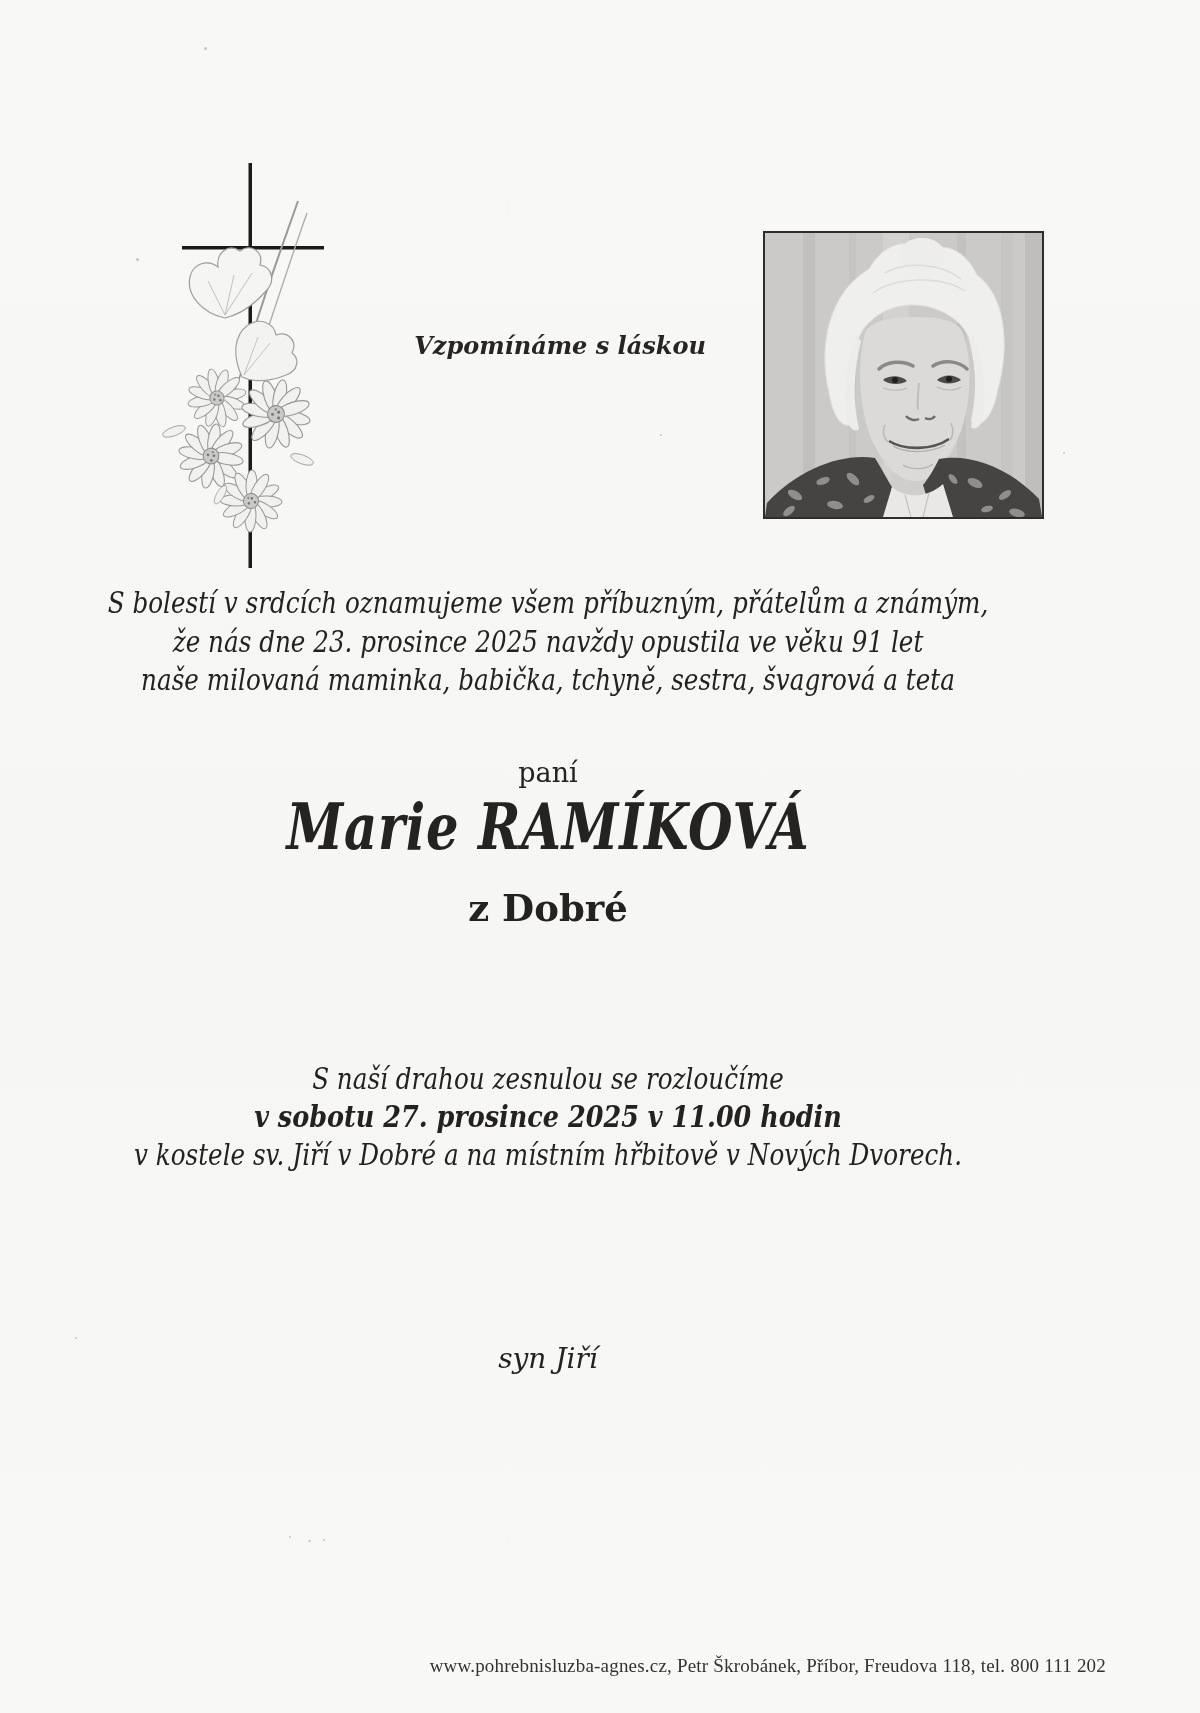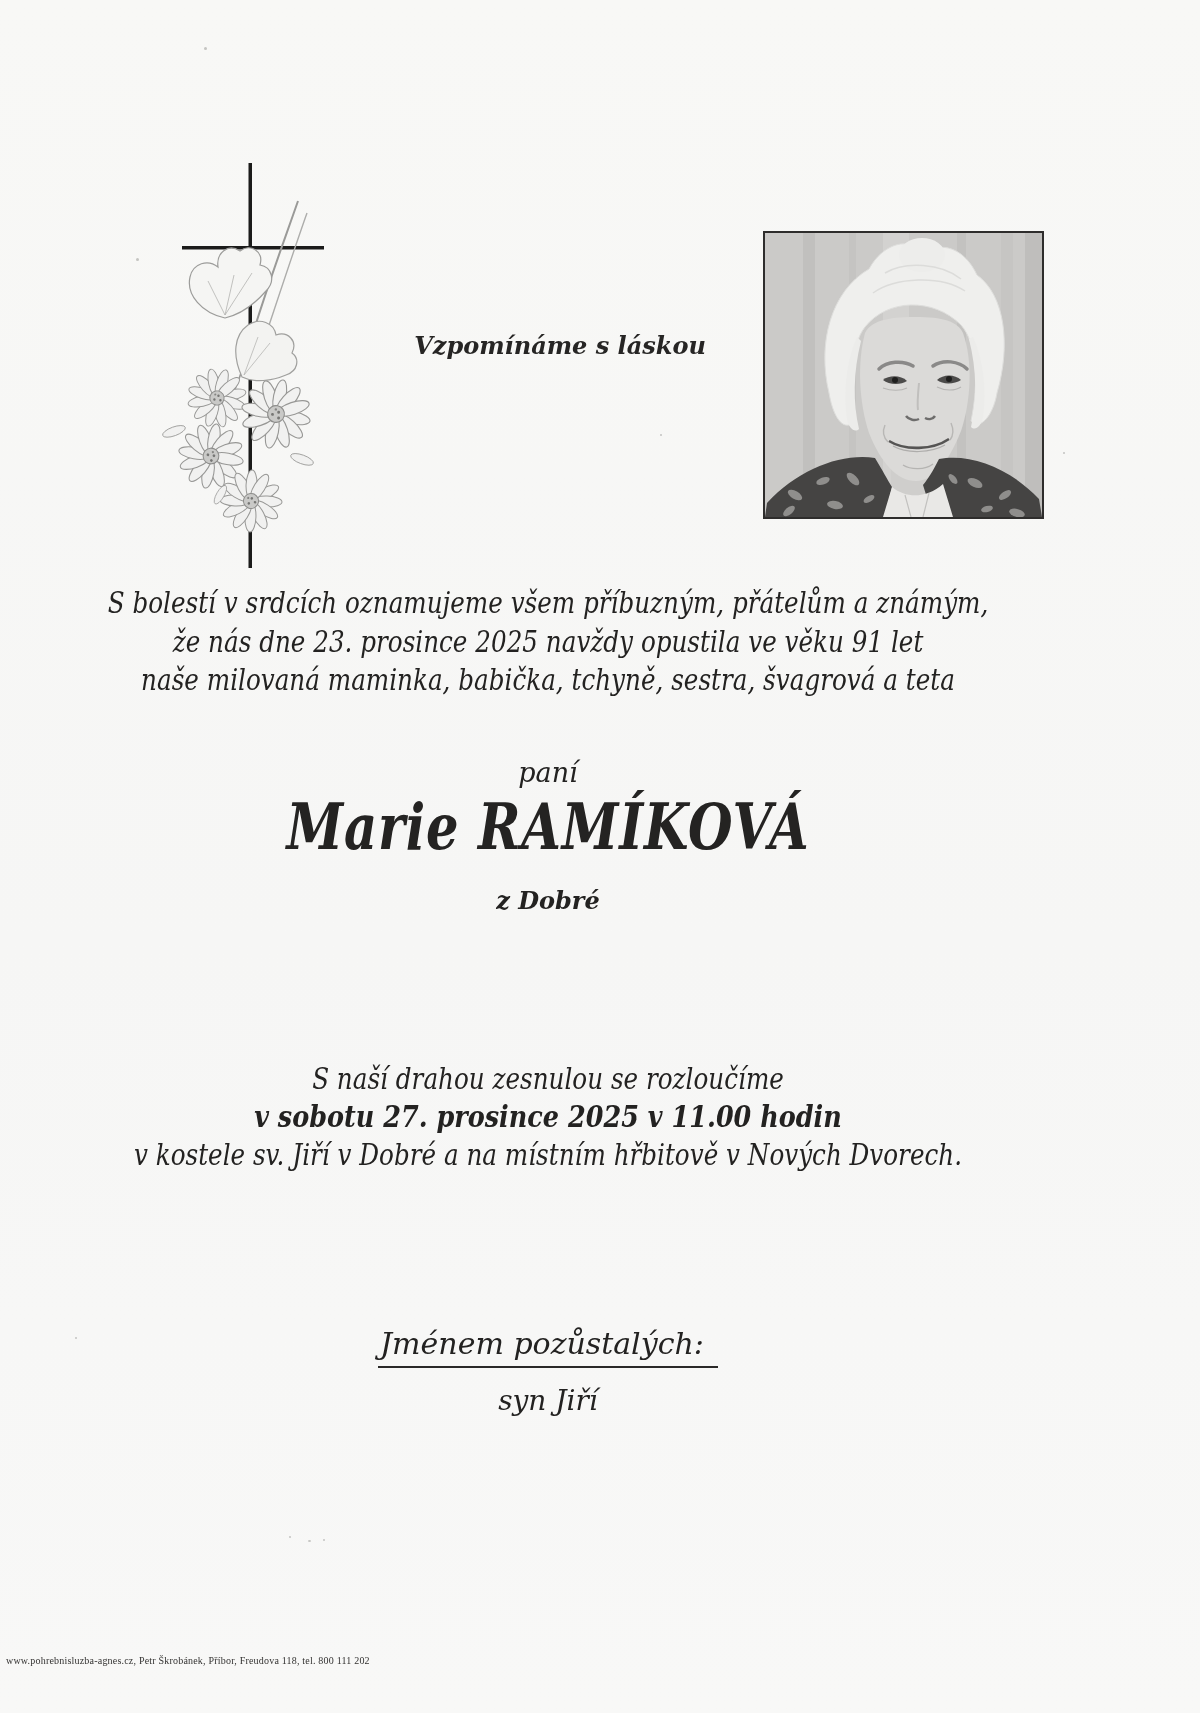--- a/index.html
+++ b/index.html
@@ -19,45 +19,45 @@
   .condense-more{transform:scaleX(0.80);transform-origin:50% 0;}
 
   .memorial-quote{
     top:330px;left:398px;width:324px;text-align:center;
     font-style:italic;font-weight:bold;font-size:24px;line-height:31px;
     color:#262524;
   }
   .announcement{
     top:584px;font-style:italic;font-size:29px;line-height:38.5px;color:#232221;
   }
-  .pani{top:757px;font-style:italic;font-size:27px;color:#232221;}
+  .pani{top:757px;font-size:27px;color:#232221;}
   .deceased-name{
     top:788px;font-style:italic;font-weight:bold;font-size:64px;line-height:78px;
     letter-spacing:1px;color:#242322;
   }
-  .origin{top:886px;font-style:italic;font-weight:bold;font-size:24px;color:#232221;}
+  .origin{top:886px;font-weight:bold;font-size:37px;color:#232221;}
   .ceremony{top:1060px;font-style:italic;font-size:29px;line-height:38px;color:#232221;}
   .ceremony .bold-line{font-weight:bold;font-size:30px;}
   .survivors{top:1326px;font-style:italic;font-size:29px;color:#232221;}
   .survivors-heading{
     display:inline-block;
     border-bottom:2.5px solid #2a2928;
     padding:0 14px 5px 2px;
     font-size:30px;
   }
   .survivors-names{margin-top:14px;line-height:37px;font-size:28px;}
   .photo-frame{
     top:231px;left:763px;width:277px;height:284px;
     border:2px solid #2e2d2c;background:#cccbca;
   }
   .photo-frame svg{display:block;}
   .footer{
-    top:1655px;left:6px;width:1100px;text-align:left;
+    top:1655px;left:6px;width:1100px;text-align:right;
     font-family:"Liberation Serif","DejaVu Serif",serif;
-    font-style:normal;font-size:10px;letter-spacing:.2px;color:#333231;
+    font-style:normal;font-size:19px;letter-spacing:.2px;color:#333231;
   }
   .speck{position:absolute;background:#9a9a98;border-radius:50%;opacity:.55;}
 </style>
 </head>
 <body>
 
 <div class="page">
 
   <svg class="abs" style="left:130px;top:155px;" width="240" height="430" viewBox="0 0 240 430" aria-hidden="true">
     <defs>
@@ -190,21 +190,20 @@
   <div class="abs center-col deceased-name condense-more">Marie RAMÍKOVÁ</div>
   <div class="abs center-col origin">z Dobré</div>
 
   <div class="abs center-col ceremony condense">
     <div>S naší drahou zesnulou se rozloučíme</div>
     <div class="bold-line">v sobotu 27. prosince 2025 v 11.00 hodin</div>
     <div>v kostele sv. Jiří v Dobré a na místním hřbitově v Nových Dvorech.</div>
   </div>
 
   <div class="abs center-col survivors">
-    <span class="survivors-heading">Jménem pozůstalých:</span>
     <div class="survivors-names">
       <div>syn Jiří</div>
     </div>
   </div>
 
   <div class="abs footer">www.pohrebnisluzba-agnes.cz, Petr Škrobánek, Příbor, Freudova 118, tel. 800 111 202</div>
 
   <div class="speck" style="left:204px;top:47px;width:3px;height:3px;"></div>
   <div class="speck" style="left:136px;top:258px;width:3px;height:3px;"></div>
   <div class="speck" style="left:289px;top:1536px;width:2px;height:2px;"></div>

